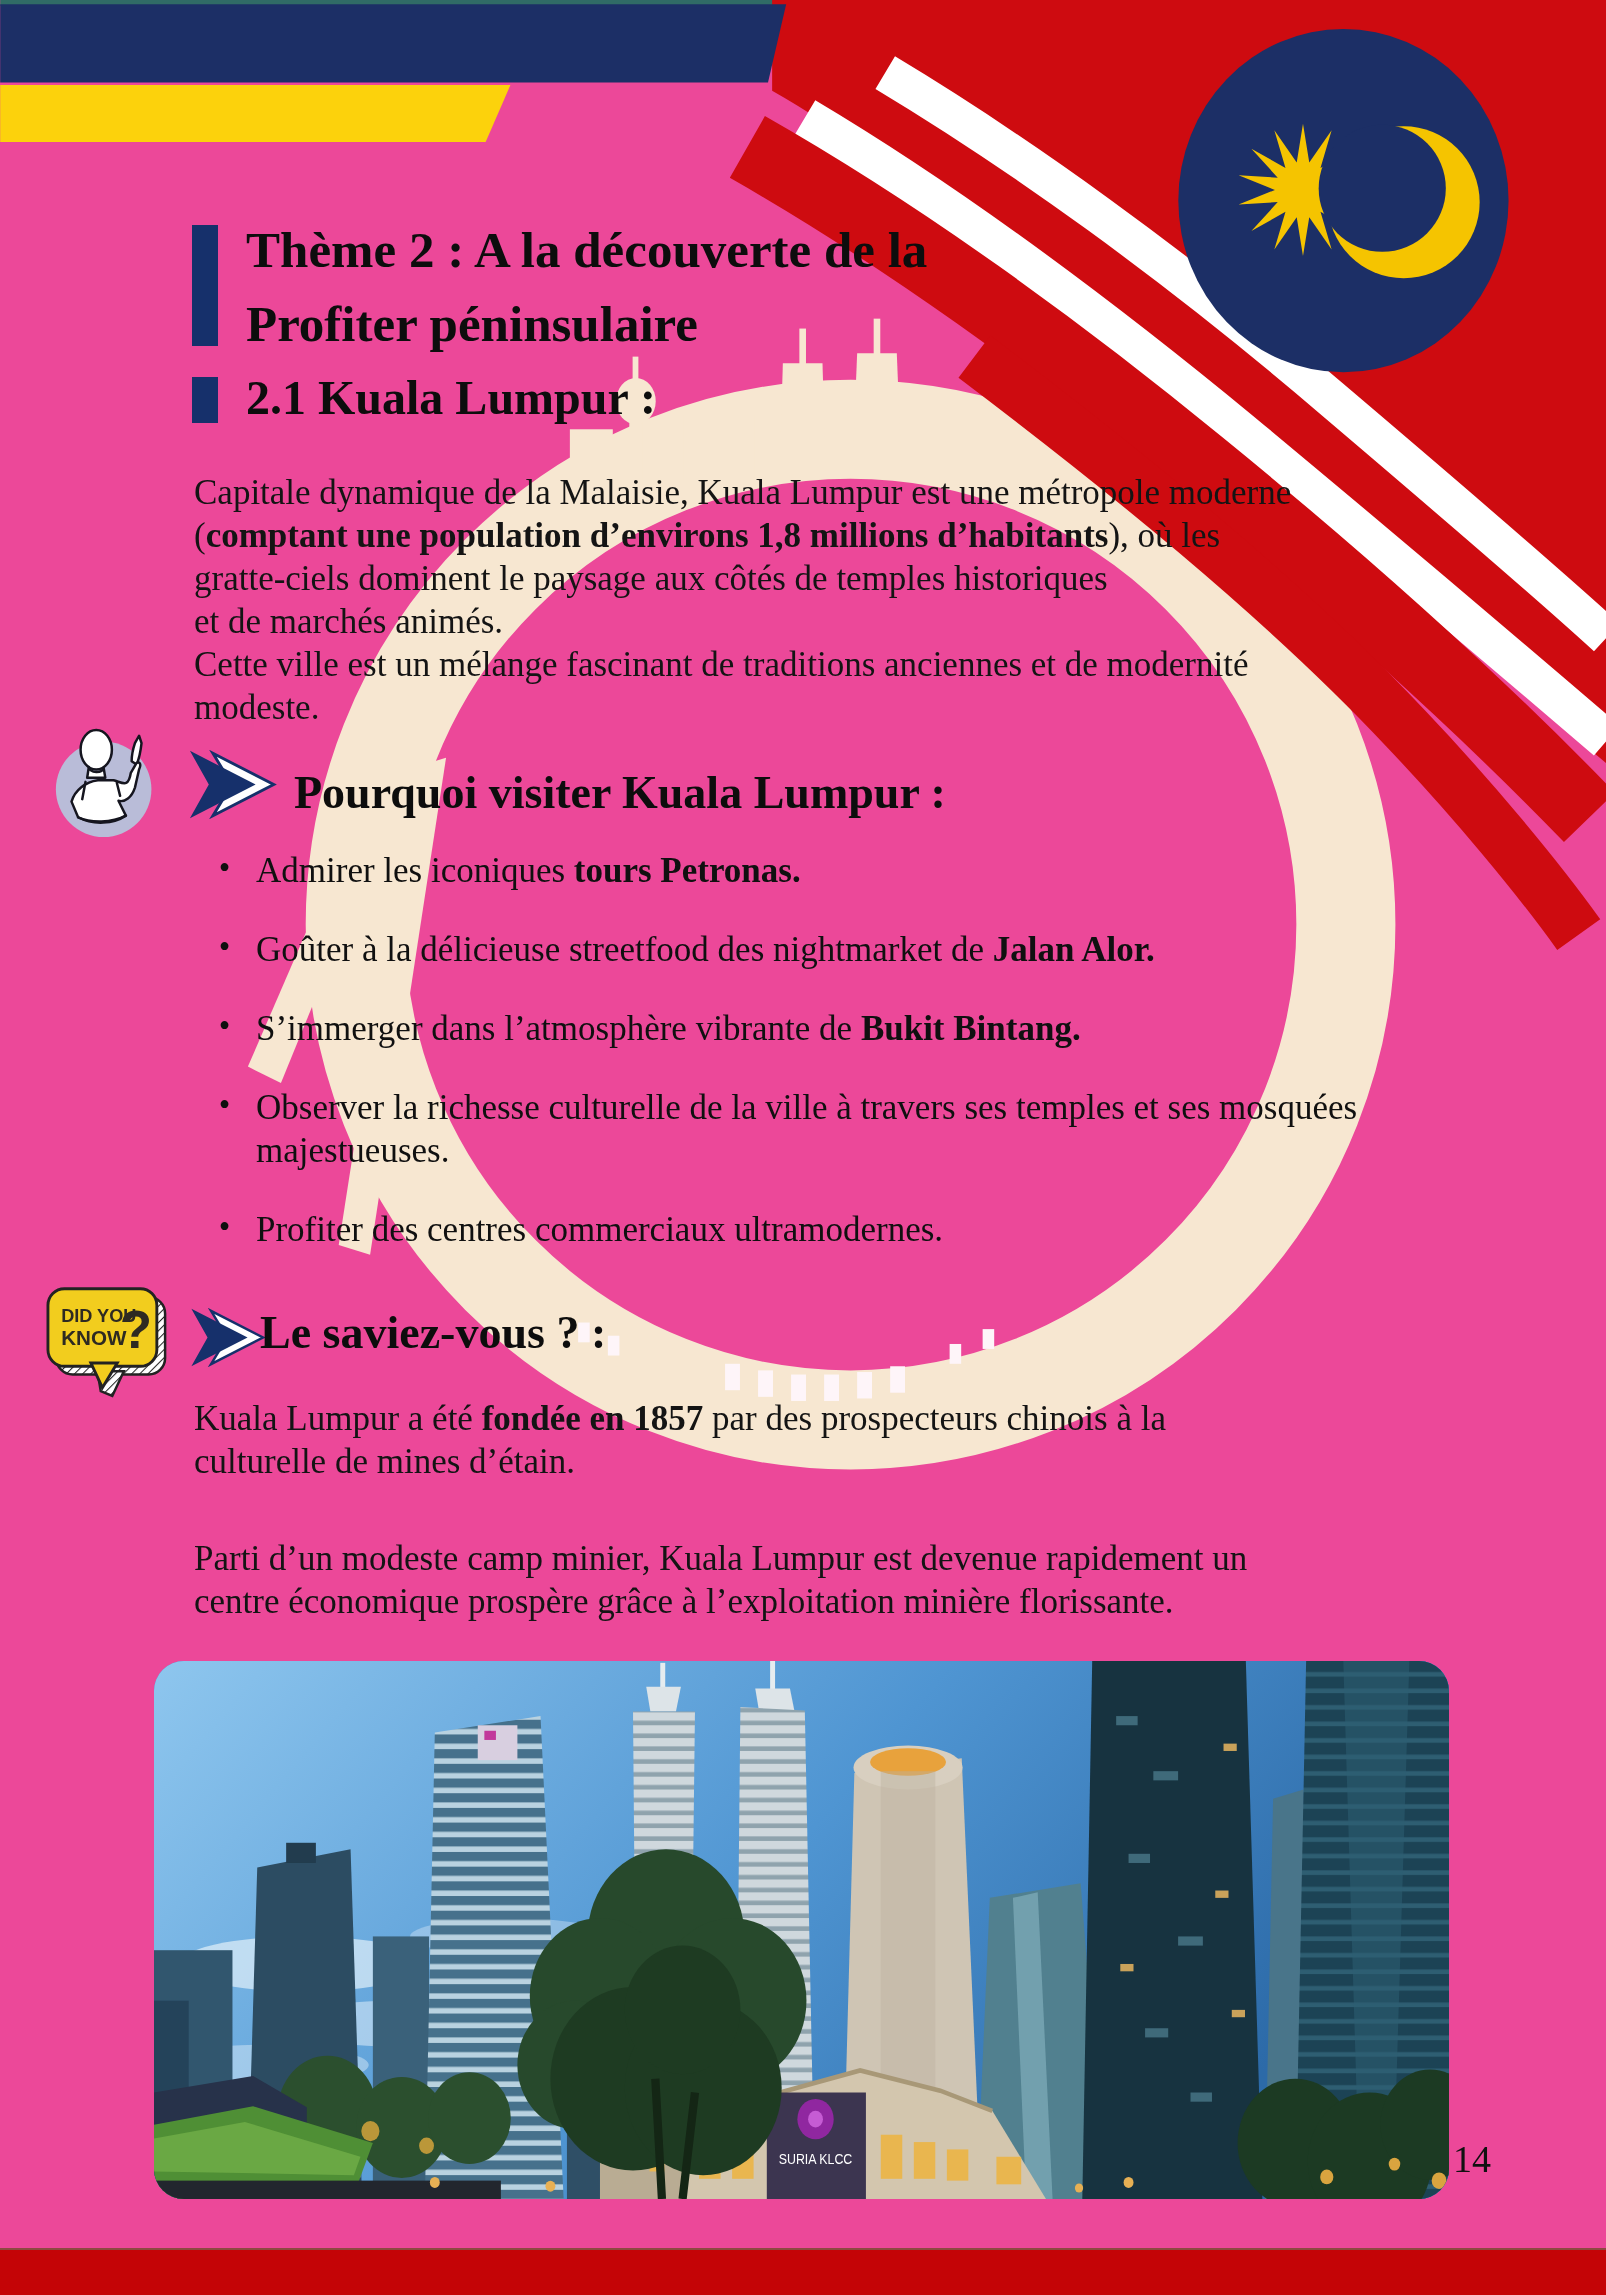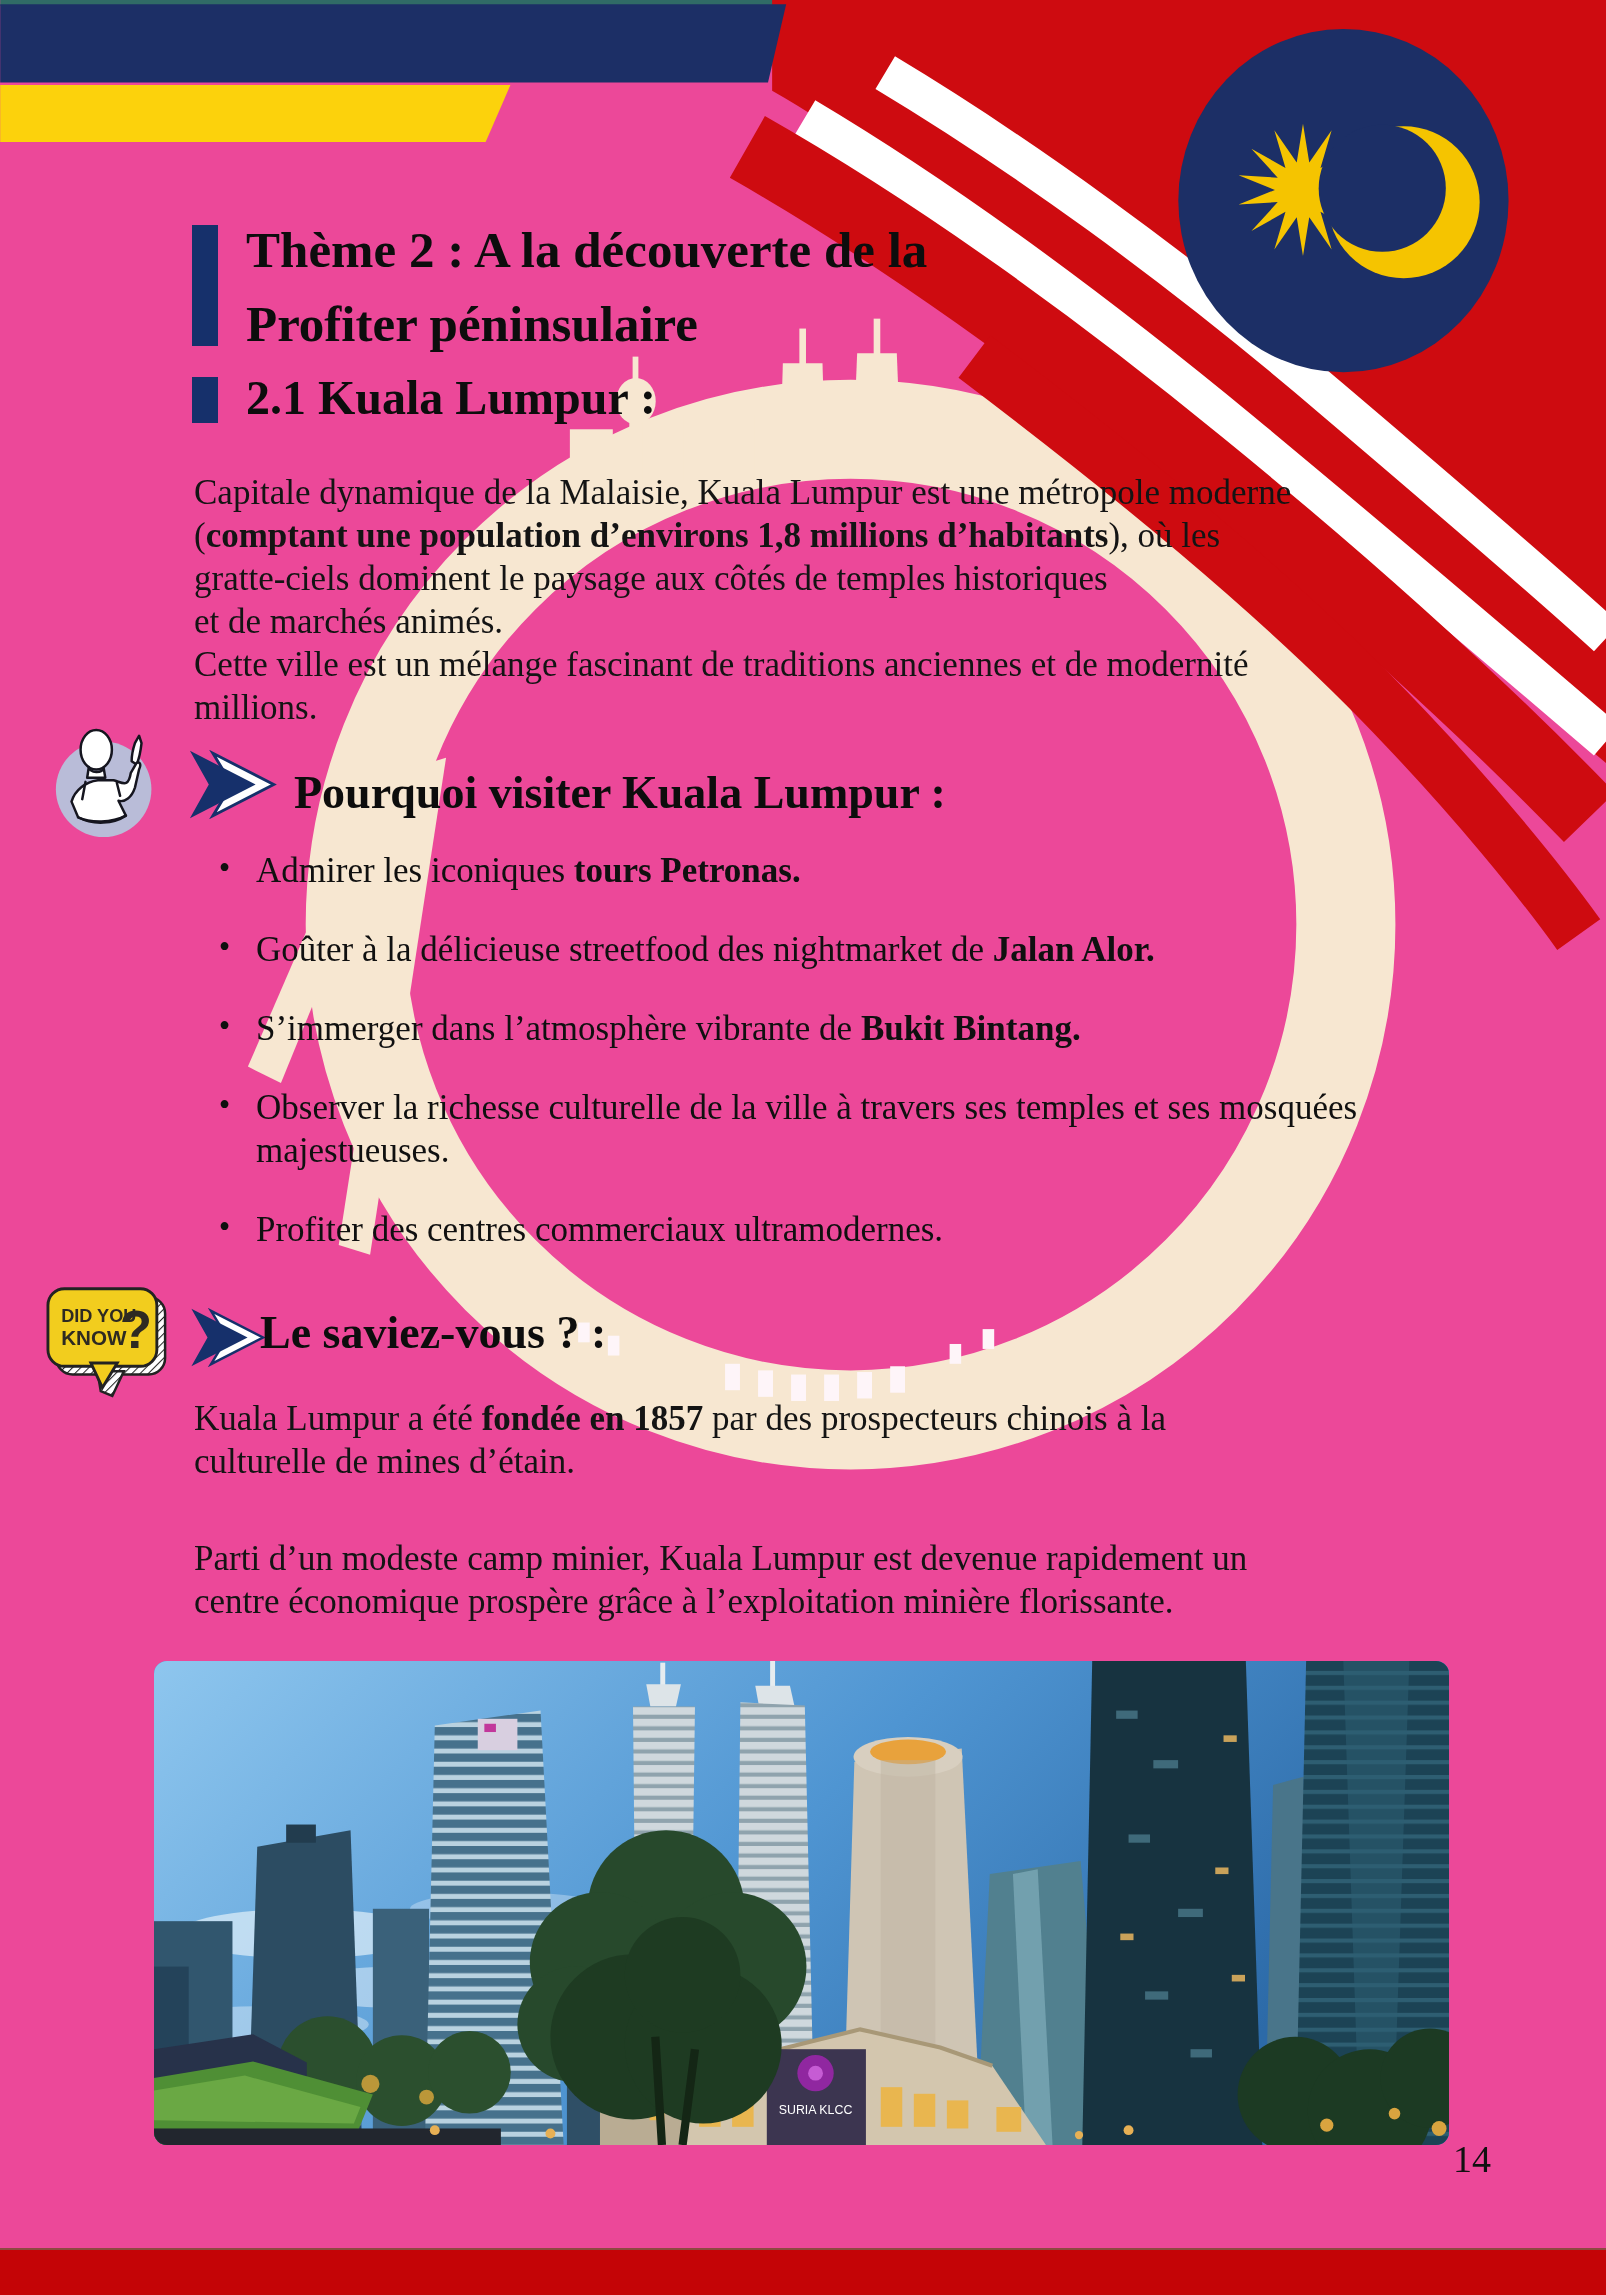--- a/index.html
+++ b/index.html
@@ -21,21 +21,21 @@
   .intro{left:194px; top:471px; width:1247px;}
   .side-h{font-size:46px; font-weight:700; color:#0d0d0d;}
   .why-h{left:278px; top:750px;}
   .know-h{left:260px; top:1306px;}
   ul.bullets{left:217px; top:849px; width:1206px; margin:0; padding:0; list-style:none;}
   ul.bullets li{position:relative; padding-left:39px; margin-bottom:36px; font-size:35px; line-height:43px;}
   ul.bullets li .dot{position:absolute; left:1.7px; top:-1.7px; font-size:33px;}
   .know1{left:194px; top:1397px; width:1247px;}
   .know2{left:194px; top:1521px; width:1247px;margin-top:16px;}
   .photo{
-    left:154px; top:1661px; width:1295px; height:484px; border-radius:13px;
+    left:154px; top:1661px; width:1295px; height:538px; border-radius:30px;
     overflow:hidden; margin:0; background:#4c8dc9;
   }
   .photo svg{display:block;}
   .pagenum{left:1453px; top:2137px; font-size:38px; color:#111;}
   .footer-stripe{left:0; top:2248px; width:1607px; height:47px; background:var(--footer-red); border-top:2.5px solid #8d4a42;}
   strong{font-weight:700;}
 </style>
 </head>
 <body>
 
@@ -112,21 +112,21 @@
 
   <div class="abs bar2 deco"></div>
   <h2 class="abs h2" style="margin:0;">2.1 Kuala Lumpur :</h2>
 
   <div class="abs intro body-text">
     <div>Capitale dynamique de la Malaisie, Kuala Lumpur est une métropole moderne</div>
     <div>(<strong>comptant une population d’environs 1,8 millions d’habitants</strong>), où les</div>
     <div>gratte-ciels dominent le paysage aux côtés de temples historiques</div>
     <div>et de marchés animés.</div>
     <div>Cette ville est un mélange fascinant de traditions anciennes et de modernité</div>
-    <div>millions.</div>
+    <div>modeste.</div>
   </div>
 
   <svg class="abs deco" style="left:46px; top:723px;" width="112" height="121" viewBox="0 0 136 146">
     <circle cx="70" cy="80" r="58" style="fill:var(--lavender);"></circle>
     <g fill="#ffffff" stroke="#15151f" stroke-width="3" stroke-linecap="round" stroke-linejoin="round">
       <path d="M104,46 C104,38 106,30 108,24 L113,15 L116,24 C115,33 113,43 110,50 Z"></path>
       <ellipse cx="61" cy="32" rx="19" ry="24"></ellipse>
       <path d="M52,53 C54,61 68,61 70,54 L72,66 L50,66 Z"></path>
       <path d="M31,95 C35,81 48,71 63,69 L82,69 C93,72 100,79 103,60 L110,48 C114,46 116,50 113,56 L108,78 C104,90 96,96 88,94 L97,112 C80,121 54,121 39,114 Z"></path>
       <path d="M39,114 C58,124 82,122 97,112" fill="none"></path>

